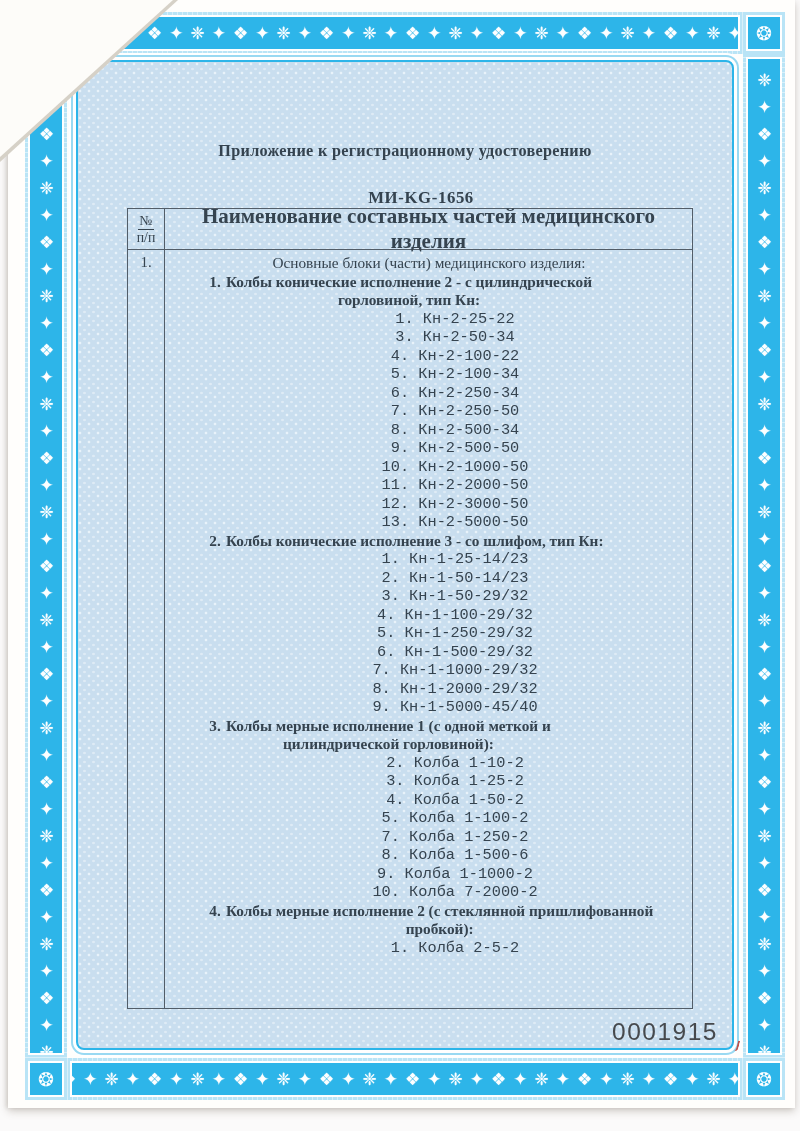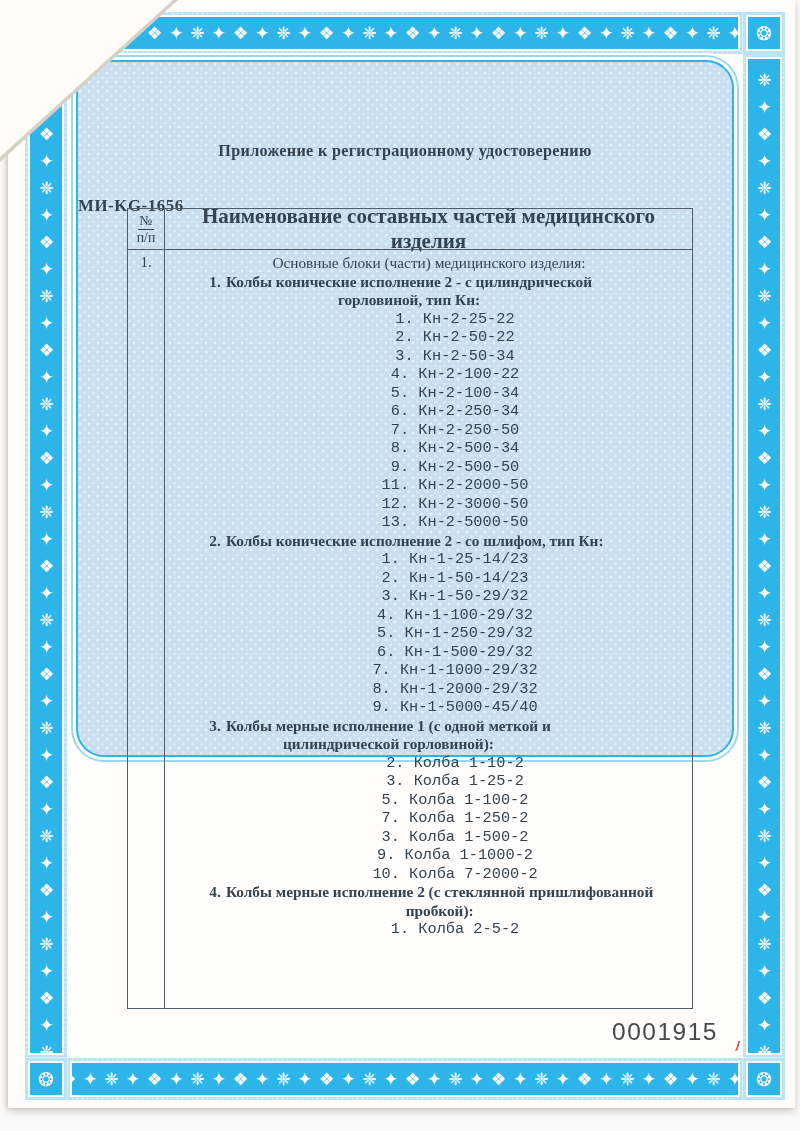--- a/index.html
+++ b/index.html
@@ -38,37 +38,37 @@
   .corner{position:absolute;width:42px;height:42px;background:var(--band_light);padding:3px;box-sizing:border-box;}
   .corner .inner{
     width:100%;height:100%;box-sizing:border-box;background:var(--accent);
     border:2px solid #fff;display:flex;align-items:center;justify-content:center;
     color:#fff;font-size:19px;
   }
   .corner-tl{left:25px;top:12px;} .corner-tr{left:743px;top:12px;}
   .corner-bl{left:25px;top:1058px;} .corner-br{left:743px;top:1058px;}
   
   .content{
-    position:absolute;left:76px;top:60px;width:658px;height:697px;box-sizing:border-box;
+    position:absolute;left:76px;top:60px;width:658px;height:990px;box-sizing:border-box;
     background-color:var(--content_bg);
     background-image:
       radial-gradient(circle at 2px 2px, var(--content_dot) 1.1px, rgba(0,0,0,0) 1.7px),
       radial-gradient(circle at 6.5px 7px, rgba(255,255,255,.38) 1px, rgba(0,0,0,0) 1.6px);
     background-size:9px 9px;
     border:2.5px solid var(--accent);
-    border-radius:28px;
+    border-radius:8px;
     box-shadow:0 0 0 3px #fff, 0 0 0 5px rgba(70,185,232,.55), 0 0 0 7px #fff;
   }
   .doc-title{
     position:absolute;left:0;top:80px;width:100%;text-align:center;
     font-weight:bold;font-size:16.2px;letter-spacing:.3px;color:var(--text);
   }
   .doc-reg{
-    position:absolute;left:0;top:134px;width:100%;
-    font-weight:bold;font-size:16.8px;letter-spacing:.6px;color:var(--text);
+    position:absolute;left:0;top:126px;width:100%;text-align:center;
+    font-weight:bold;font-size:16.8px;letter-spacing:.6px;color:var(--text);padding-left:16px;
   }
   
   .doc-table{
     position:absolute;left:49px;top:146px;width:566px;height:801px;box-sizing:border-box;
     border:1.5px solid var(--table_line);
     display:flex;flex-direction:column;font-size:15.3px;
   }
   .t-head{display:flex;border-bottom:1.5px solid var(--table_line);height:40px;flex:0 0 auto;}
   .th-num{
     width:36px;flex:0 0 auto;border-right:1.5px solid var(--table_line);
@@ -154,54 +154,55 @@
         <div class="td-num">1.</div>
         <div class="td-content">
           <div class="intro">Основные блоки (части) медицинского изделия:</div>
           <div id="sections">
               <div class="sec">
                 <span class="sec-num">1.</span>
                 <span class="sec-title">Колбы конические исполнение 2 - с цилиндрической
 горловиной, тип Кн:</span>
               </div>
               <div class="item">1. Кн-2-25-22</div>
-              <div class="item">2. Кн-2-50-22</div>
               <div class="item">3. Кн-2-50-34</div>
               <div class="item">4. Кн-2-100-22</div>
               <div class="item">5. Кн-2-100-34</div>
               <div class="item">6. Кн-2-250-34</div>
               <div class="item">7. Кн-2-250-50</div>
               <div class="item">8. Кн-2-500-34</div>
               <div class="item">9. Кн-2-500-50</div>
+              <div class="item">10. Кн-2-1000-50</div>
               <div class="item">11. Кн-2-2000-50</div>
               <div class="item">12. Кн-2-3000-50</div>
               <div class="item">13. Кн-2-5000-50</div>
               <div class="sec">
                 <span class="sec-num">2.</span>
-                <span class="sec-title">Колбы конические исполнение 2 - со шлифом, тип Кн:</span>
+                <span class="sec-title">Колбы конические исполнение 3 - со шлифом, тип Кн:</span>
               </div>
               <div class="item">1. Кн-1-25-14/23</div>
               <div class="item">2. Кн-1-50-14/23</div>
               <div class="item">3. Кн-1-50-29/32</div>
               <div class="item">4. Кн-1-100-29/32</div>
               <div class="item">5. Кн-1-250-29/32</div>
               <div class="item">6. Кн-1-500-29/32</div>
               <div class="item">7. Кн-1-1000-29/32</div>
               <div class="item">8. Кн-1-2000-29/32</div>
               <div class="item">9. Кн-1-5000-45/40</div>
               <div class="sec">
                 <span class="sec-num">3.</span>
                 <span class="sec-title">Колбы мерные исполнение 1 (с одной меткой и
 цилиндрической горловиной):</span>
               </div>
               <div class="item">2. Колба 1-10-2</div>
               <div class="item">3. Колба 1-25-2</div>
+              <div class="item">4. Колба 1-50-2</div>
               <div class="item">5. Колба 1-100-2</div>
               <div class="item">7. Колба 1-250-2</div>
-              <div class="item">3. Колба 1-500-2</div>
+              <div class="item">8. Колба 1-500-6</div>
               <div class="item">9. Колба 1-1000-2</div>
               <div class="item">10. Колба 7-2000-2</div>
               <div class="sec">
                 <span class="sec-num">4.</span>
                 <span class="sec-title">Колбы мерные исполнение 2 (с стеклянной пришлифованной
 пробкой):</span>
               </div>
               <div class="item">1. Колба 2-5-2</div>
             </div>
         </div>

